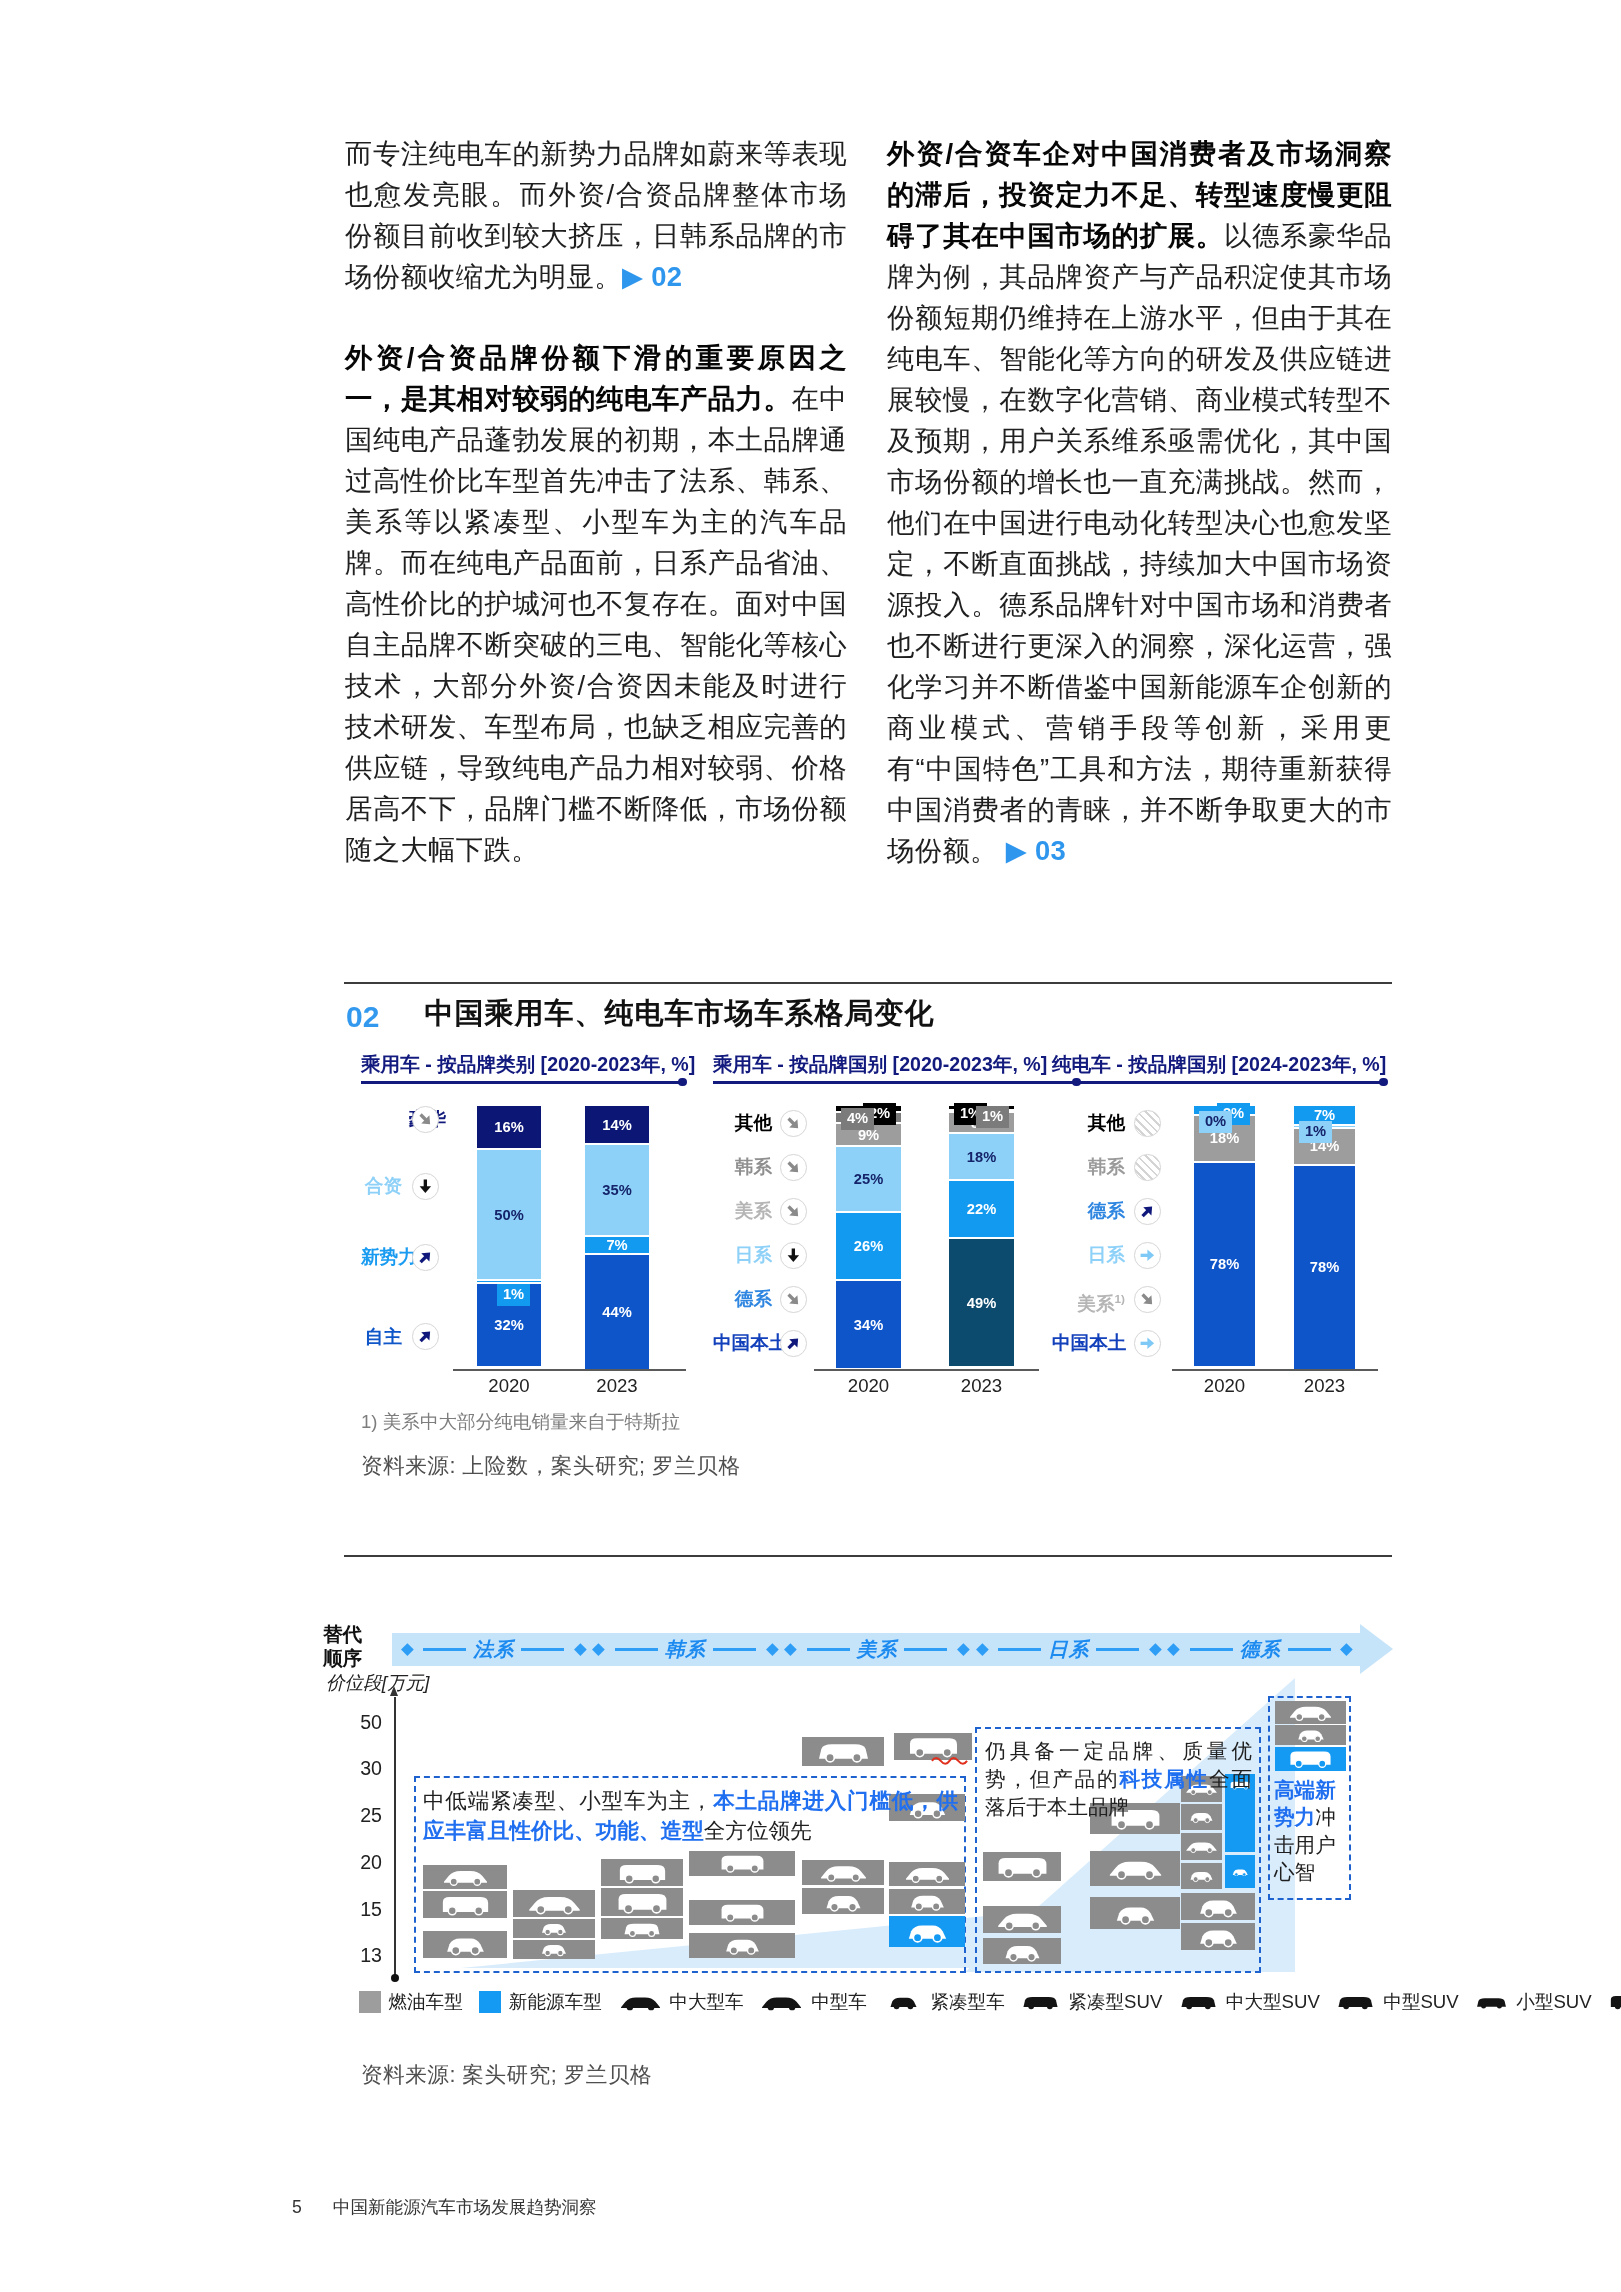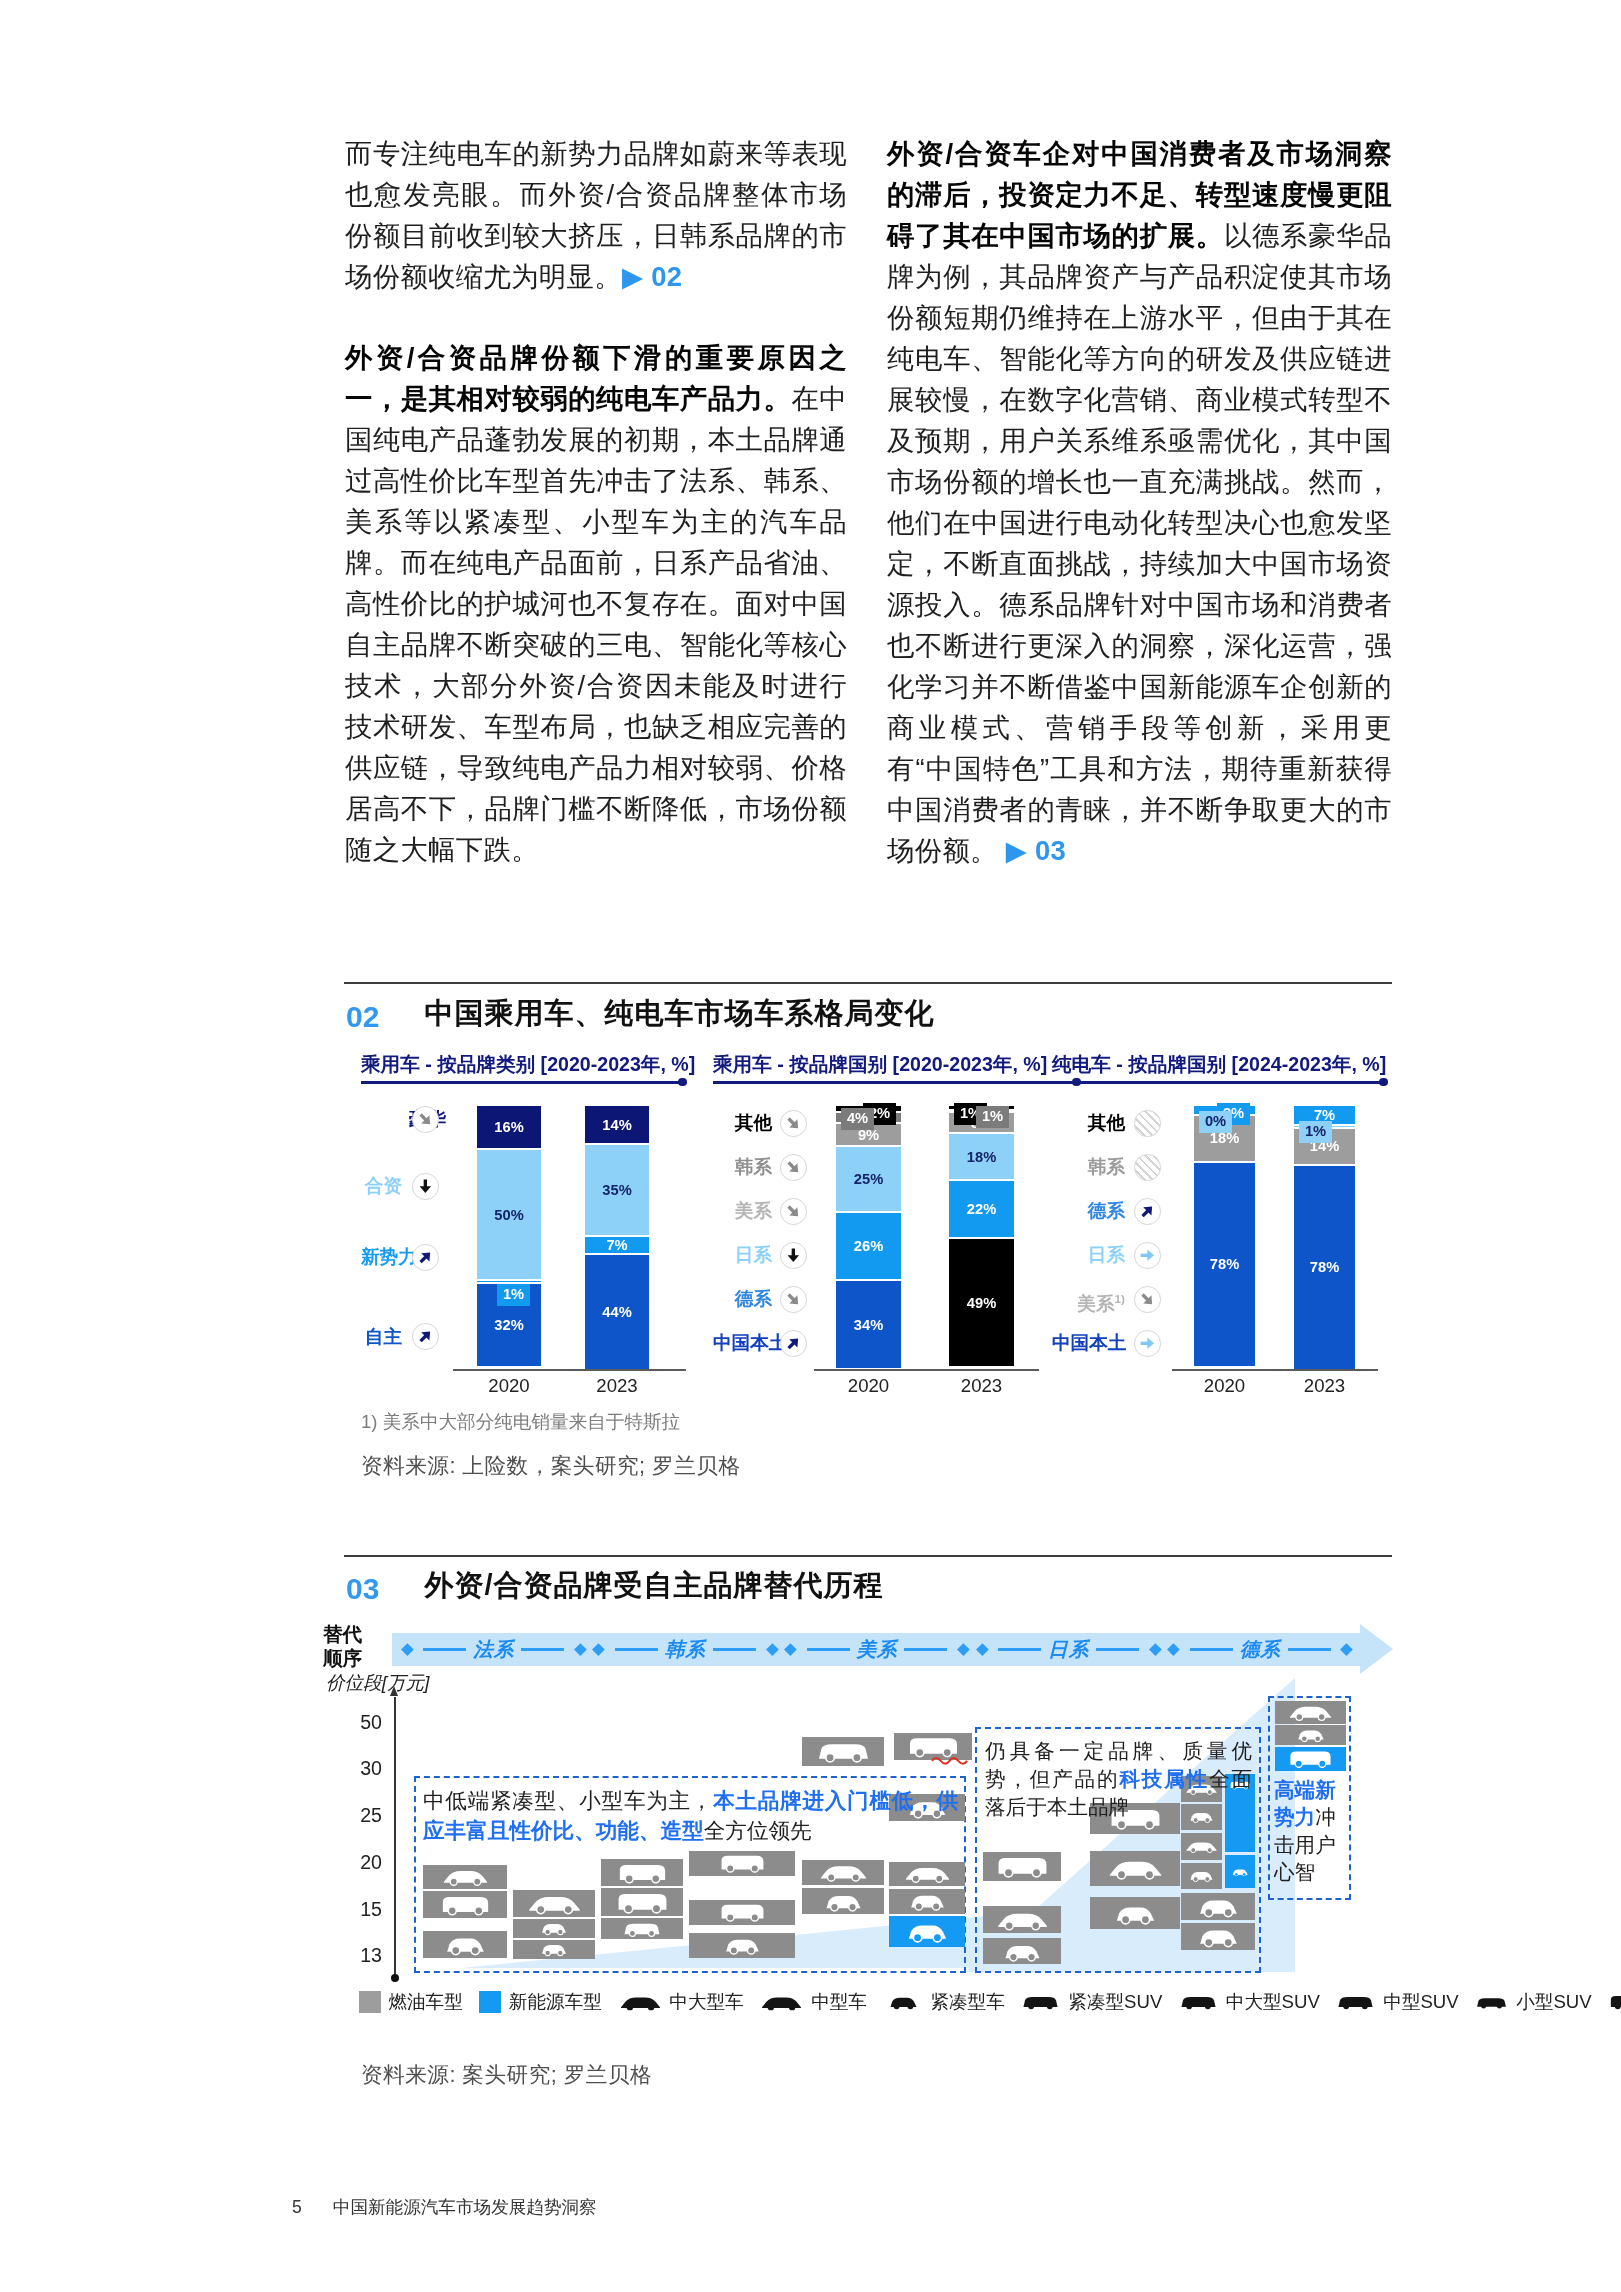--- a/index.html
+++ b/index.html
@@ -185,21 +185,21 @@
         <div class="seg gap" style="height: 68px; flex: 0 0 auto; background: rgb(18, 154, 241);">26%</div>
         <div class="seg gap" style="height: 89px; flex: 0 0 auto; background: rgb(13, 85, 200);">34%</div>
       </div>
       <div class="year" style="left: 123px; width: 65px;">2020</div>
       <div class="bar" style="left: 236px; width: 65px;">
         <div class="seg" style="height: 2.6px; flex: 0 0 auto; background: rgb(0, 0, 0);"></div>
         <div class="seg gap" style="height: 2.6px; flex: 0 0 auto; background: rgb(123, 123, 123);"></div>
         <div class="seg gap" style="height: 21px; flex: 0 0 auto; background: rgb(157, 157, 157);">8%</div>
         <div class="seg gap darktext" style="height: 47px; flex: 0 0 auto; background: rgb(142, 209, 248);">18%</div>
         <div class="seg gap" style="height: 58px; flex: 0 0 auto; background: rgb(18, 154, 241);">22%</div>
-        <div class="seg gap" style="height: 129px; flex: 0 0 auto; background: #000000;">49%</div>
+        <div class="seg gap" style="height: 129px; flex: 0 0 auto; background: #0c4a6e;">49%</div>
       </div>
       <div class="year" style="left: 236px; width: 65px;">2023</div>
       <div class="chip" style="background: rgb(0, 0, 0); top: 52px; left: 183px; transform: translateX(-100%);">2%</div>
       <div class="chip" style="background: rgb(123, 123, 123); top: 57px; left: 128px;">4%</div>
       <div class="chip" style="background: rgb(0, 0, 0); top: 52px; left: 241px;">1%</div>
       <div class="chip" style="background: rgb(123, 123, 123); top: 55px; left: 296px; transform: translateX(-100%);">1%</div>
       <div class="baseline" style="left: 101px; width: 225px;"></div>
     </div>
   <div class="panel" id="p2" style="left:1052px;width:338px;">
     <div class="ctitle">纯电车 - 按品牌国别 [2024-2023年, %]</div>
@@ -253,24 +253,20 @@
       <div class="chip" style="background: rgb(18, 154, 241); top: 52px; left: 198px; transform: translateX(-100%);">3%</div>
       <div class="chip darktext" style="background: rgb(142, 209, 248); top: 60px; left: 147px;">0%</div>
       <div class="chip darktext" style="background: rgb(142, 209, 248); top: 70px; left: 247px;">1%</div>
       <div class="baseline" style="left: 120px; width: 206px;"></div>
     </div>
 
   <div class="note" style="left:361px;top:1409px;">1) 美系中大部分纯电销量来自于特斯拉</div>
   <div class="src" style="left:361px;top:1451px;">资料来源: 上险数，案头研究; 罗兰贝格</div>
 
   <div class="sec-rule" style="top:1555px;"></div>
-  <div class="sec-head" style="top:1566px;">
-    <span class="sec-num">03</span>
-    <span class="sec-title">外资/合资品牌受自主品牌替代历程</span>
-  </div>
 
   <div class="seq-label">替代顺序</div>
   <div class="band" id="band">
       <div class="bgrp">
         <span class="bdia"></span>
         <span class="bline"></span>
         <span class="blabel">法系</span>
         <span class="bline"></span>
         <span class="bdia"></span>
       </div>

